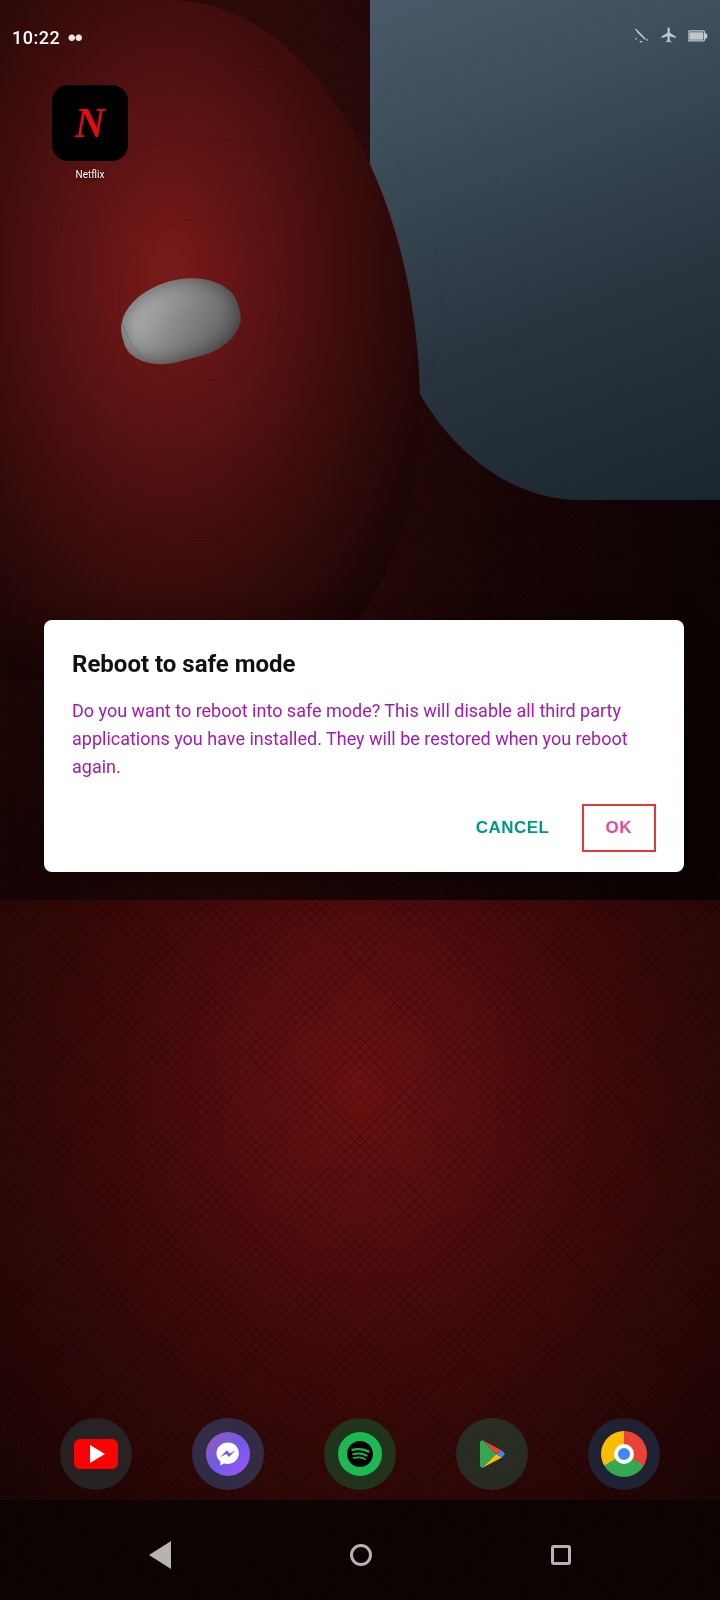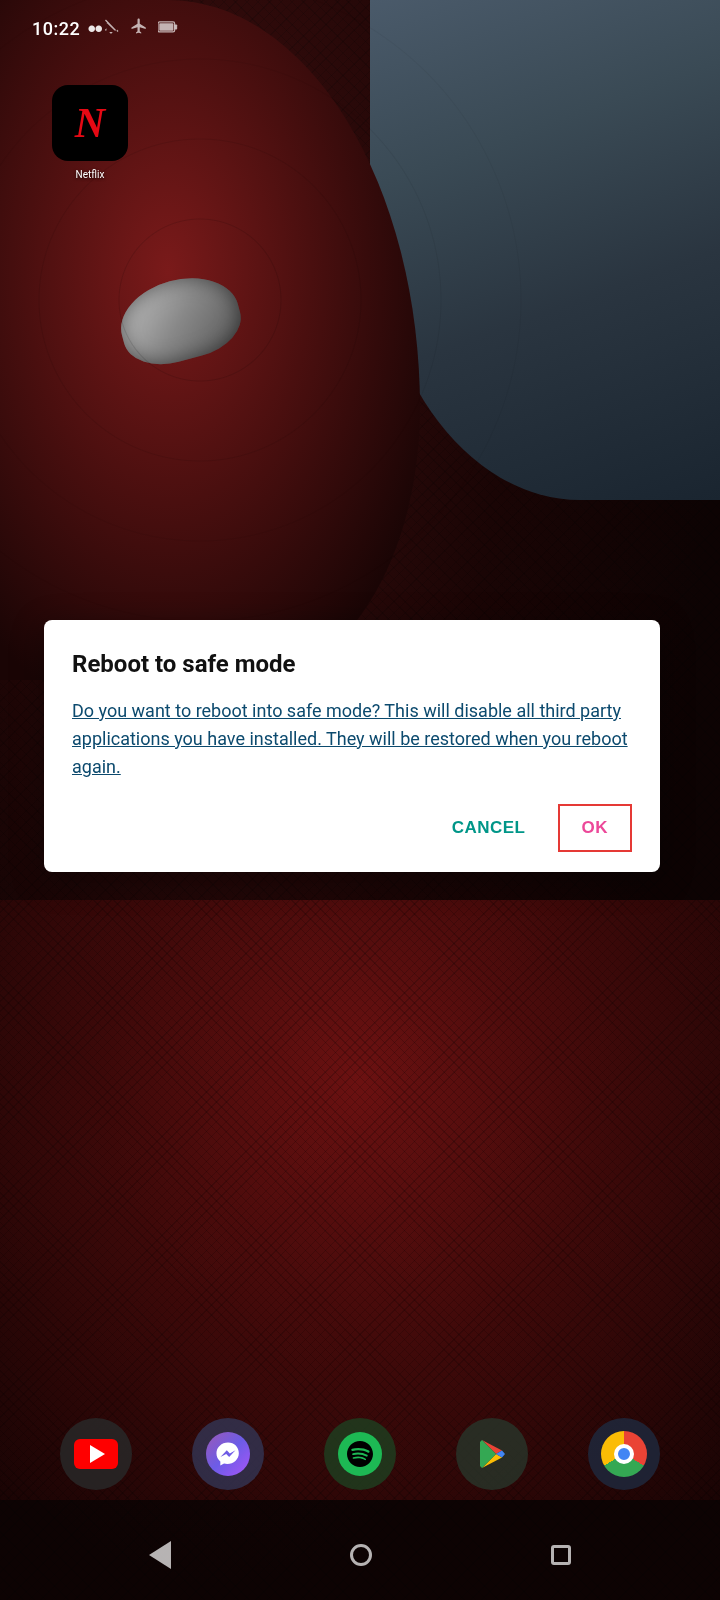--- a/index.html
+++ b/index.html
@@ -80,27 +80,28 @@
       background:
         radial-gradient(circle at 200px 300px, transparent 80px, rgba(0,0,0,0.4) 81px, transparent 82px),
         radial-gradient(circle at 200px 300px, transparent 160px, rgba(0,0,0,0.3) 161px, transparent 162px),
         radial-gradient(circle at 200px 300px, transparent 240px, rgba(0,0,0,0.2) 241px, transparent 242px),
         radial-gradient(circle at 200px 300px, transparent 320px, rgba(0,0,0,0.15) 321px, transparent 322px);
     }
 
     
     .status-bar {
       position: absolute;
-      top: 3px;
+      top: 12px;
       left: 0;
       right: 0;
       height: 50px;
       display: flex;
       align-items: center;
-      padding: 0 32px;
+      justify-content: space-between;
+      padding: 0 12px;
       z-index: 10;
     }
 
     .status-left {
       display: flex;
       align-items: center;
       gap: 8px;
     }
 
     .status-time {
@@ -161,42 +162,41 @@
     .netflix-label {
       color: #ffffff;
       font-size: 10px;
       text-shadow: 0 1px 3px rgba(0,0,0,0.8);
     }
 
     .dialog {
       position: absolute;
       top: 620px;
       left: 44px;
-      right: 60px;
+      right: 36px;
       background: #ffffff;
       border-radius: 8px;
       padding: 30px 28px 20px 28px;
       box-shadow: 0 8px 32px rgba(0,0,0,0.4);
       z-index: 30;
     }
 
     .dialog-title {
       font-size: 24px;
       font-weight: 700;
       color: #111111;
       margin-bottom: 18px;
       line-height: 1.2;
     }
 
     .dialog-message {
       font-size: 18px;
-      color: #0c4a6e;
+      color: #a21caf;
       line-height: 1.55;
       margin-bottom: 24px;
-      text-decoration: underline;
     }
 
     .dialog-buttons {
       display: flex;
       justify-content: flex-end;
       gap: 0;
       align-items: center;
     }
 
     .btn-cancel {

